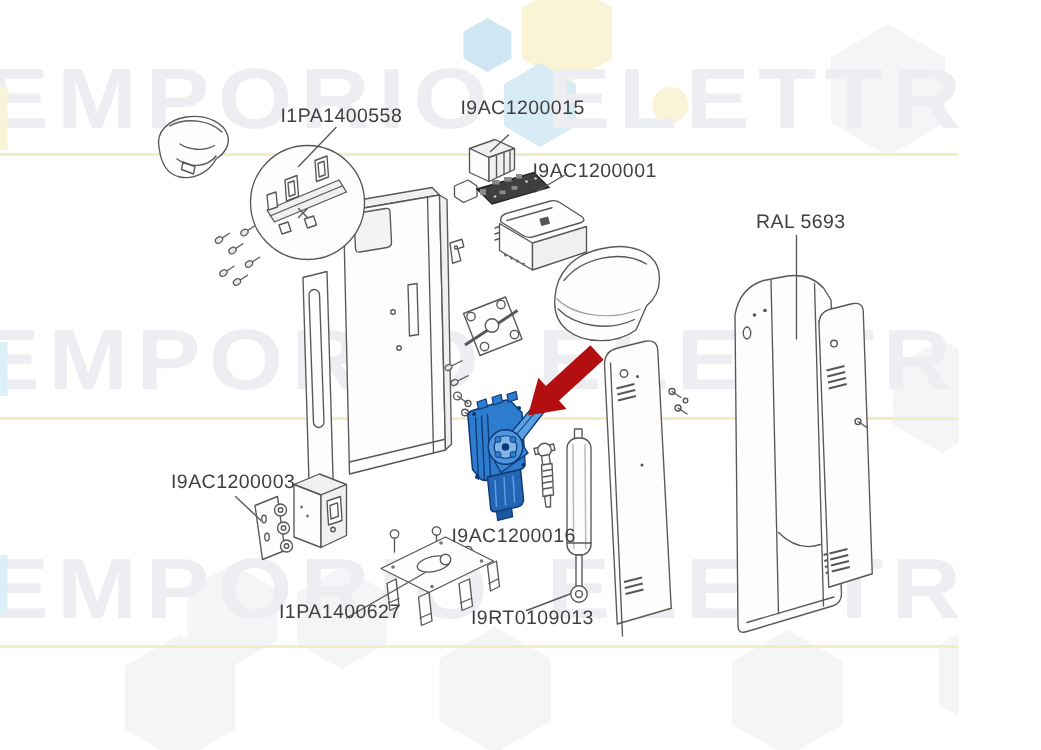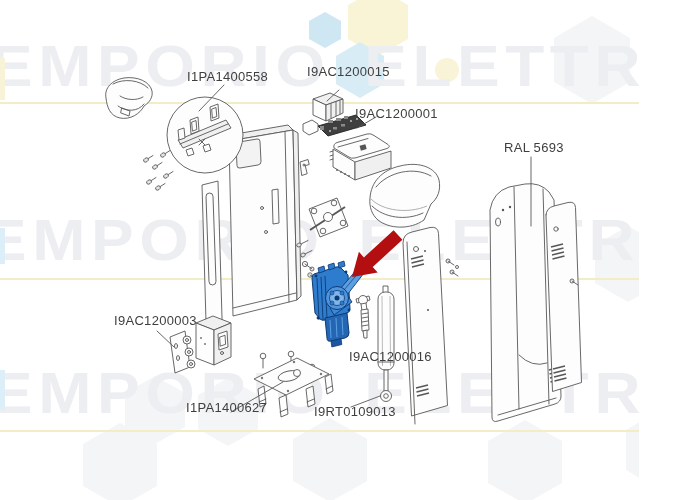--- a/index.html
+++ b/index.html
@@ -402,17 +402,17 @@
     </g>
 
     <polygon points="393.6,230.2 363.9,257.4 358.9,251.8 352,277 377.7,272.6 372.7,267 402.4,239.8" fill="#b30f10"></polygon>
   </svg>
 
   <div class="plabel" style="left:187px;top:69px;">I1PA1400558</div>
   <div class="plabel" style="left:307px;top:64px;">I9AC1200015</div>
   <div class="plabel" style="left:355px;top:106px;">I9AC1200001</div>
   <div class="plabel" style="left:504px;top:140px;">RAL 5693</div>
   <div class="plabel" style="left:114px;top:313px;">I9AC1200003</div>
-  <div class="plabel" style="left:301px;top:349px;margin-left:48px;">I9AC1200016</div>
+  <div class="plabel" style="left:301px;top:349px;">I9AC1200016</div>
   <div class="plabel" style="left:186px;top:400px;">I1PA1400627</div>
   <div class="plabel" style="left:314px;top:404px;">I9RT0109013</div>
 
 </div>
 
 </body></html>

